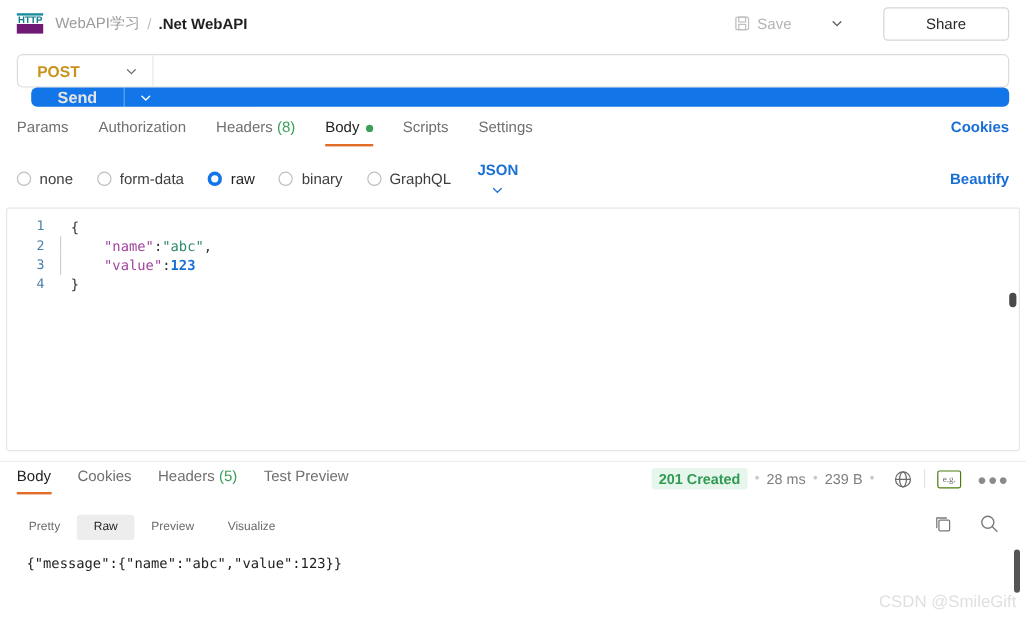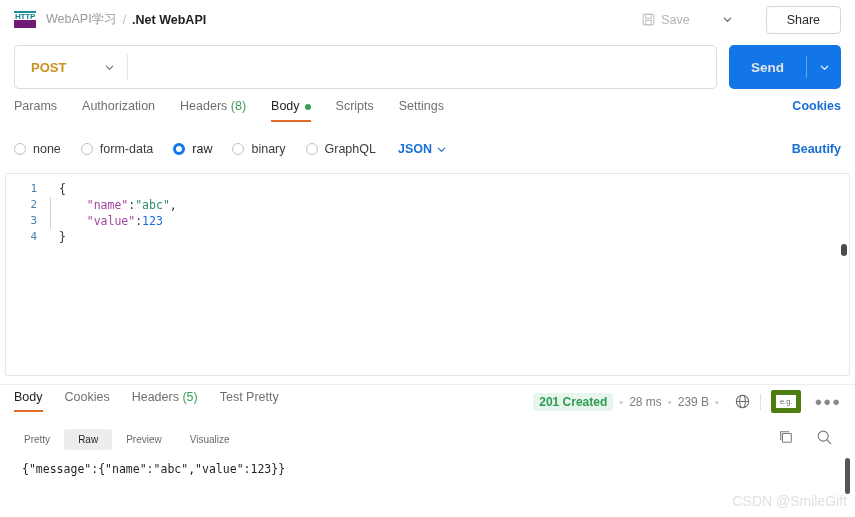--- a/index.html
+++ b/index.html
@@ -36,25 +36,25 @@
     color:#b4b4b4; font-size:12.5px; padding:5px 9px;
     border-radius:4px;
   }
   .save-ico { width:13px; height:13px; display:block; }
   .save-caret {
     width:26px; height:26px; display:flex; align-items:center; justify-content:center;
     color:#5a5a5a;
   }
   .share-btn {
     border:1px solid #d6d6d6; border-radius:4px; background:#fff;
-    font-size:12.5px; color:#2a2a2a; padding:6px 20px; margin-left:9px;
-  }
-
-  
-  .urlrow { position:absolute; left:14px; top:45px; width:827px; height:44px; display:flex; }
+    font-size:12.5px; color:#2a2a2a; padding:6px 35px; margin-left:9px;
+  }
+
+  
+  .urlrow { position:absolute; left:14px; top:45px; width:827px; height:44px; display:flex;flex-direction:column; }
   .url-box {
     flex:1; display:flex; align-items:center;
     border:1px solid #dcdcdc; border-radius:5px; background:#fff; height:44px;
   }
   .method {
     display:flex; align-items:center; gap:0; padding-left:16px; min-width:112px;
   }
   .method-label { font-size:13px; font-weight:bold; color:#c9921c; }
   .method-caret { margin-left:auto; margin-right:12px; color:#6f6f6f; display:flex; }
   .method-div { width:1px; height:26px; background:#e6e6e6; }
@@ -107,21 +107,21 @@
     width:12px; height:12px; border-radius:50%; border:1px solid #c0c0c0;
     margin-right:7px; background:#fff; flex:none;
   }
   .radio.sel {
     border:3.5px solid #1275e8; background:#fff;
   }
   .radio-label { font-size:12.5px; color:#3d3d3d; }
   .radio-opt.sel .radio-label { color:#1f1f1f; }
   .json-sel {
     display:flex; align-items:center; gap:4px; color:#1a6fd4;
-    font-size:12.5px; font-weight:bold; margin-left:2px;
+    font-size:12.5px; font-weight:bold; margin-left:2px;flex-direction:column;
   }
   .beautify {
     margin-left:auto; font-size:12.5px; color:#1a6fd4; font-weight:bold;
   }
 
   
   .editor {
     position:absolute; left:5px; top:173px; width:845px; height:203px;
     border:1px solid #e6e6e6; border-radius:2px; background:#fff;
     overflow:hidden;
@@ -133,21 +133,21 @@
   .cline { display:flex; height:16px; align-items:center; }
   .lno {
     width:44px; text-align:right; padding-right:13px; color:#4a7fa8;
     font-family:"DejaVu Sans Mono", monospace; font-size:11px; flex:none;
   }
   .guide { width:1px; align-self:stretch; background:#cfcfcf; margin-right:0px; flex:none; }
   .guide.blank { background:transparent; }
   .ctext { padding-left:8px; white-space:pre; }
   .jkey { color:#a1469e; }
   .jstr { color:#2f8a6a; }
-  .jnum { color:#1a6fd4; }
+  .jnum { color:#1a6fd4;font-weight:bold; }
   .jpunc { color:#333; }
   .ed-scroll {
     position:absolute; right:2px; top:70px; width:6px; height:12px;
     background:#4a4a4a; border-radius:3px;
   }
 
   
   .resp-head {
     position:absolute; left:0; top:384px; width:855px; height:32px;
     display:flex; align-items:flex-start; padding:0 14px;
@@ -164,22 +164,22 @@
   .status-group { margin-left:auto; display:flex; align-items:center; padding-top:5px; }
   .status-code {
     font-size:12px; color:#2f9a52; background:#e6f6ec; padding:2px 6px; border-radius:3px;
     font-weight:bold;
   }
   .meta-sep { color:#c8c8c8; margin:0 6px; font-size:11px; }
   .meta-val { font-size:12px; color:#7d7d7d; }
   .globe-ico { margin-left:10px; color:#6a6a6a; display:flex; }
   .meta-div { width:1px; height:16px; background:#e2e2e2; margin:0 10px; }
   .eg-box {
-    border:5px solid #4d7c0f; border-radius:2px; font-size:7.5px; color:#6a6a6a;
-    padding:2px 4px; font-family:Liberation Sans, sans-serif;
+    border:1px solid #4d7c0f; border-radius:2px; font-size:7.5px; color:#6a6a6a;
+    padding:2px 4px; font-family:Liberation Serif, serif;
   }
   .dots { margin-left:13px; color:#8a8a8a; font-size:13px; letter-spacing:1px; }
 
   
   .fmt-row {
     position:absolute; left:0; top:424px; width:855px; height:30px;
     display:flex; align-items:center; padding:0 10px;
   }
   .fmt-tab {
     font-size:10px; color:#6a6a6a; padding:5px 14px; border-radius:3px;
@@ -342,21 +342,21 @@
       <span>Body</span>
     </div>
     <div class="rsptab">
       <span>Cookies</span>
     </div>
     <div class="rsptab">
       <span>Headers</span>
       <span class="tab-count">(5)</span>
     </div>
     <div class="rsptab">
-      <span>Test Pretty</span>
+      <span>Test Preview</span>
     </div>
 
     <div class="status-group">
       <span class="status-code">201 Created</span>
       <span class="meta-sep">•</span>
       <span class="meta-val">28 ms</span>
       <span class="meta-sep">•</span>
       <span class="meta-val">239 B</span>
       <span class="meta-sep">•</span>
       <span class="globe-ico">

